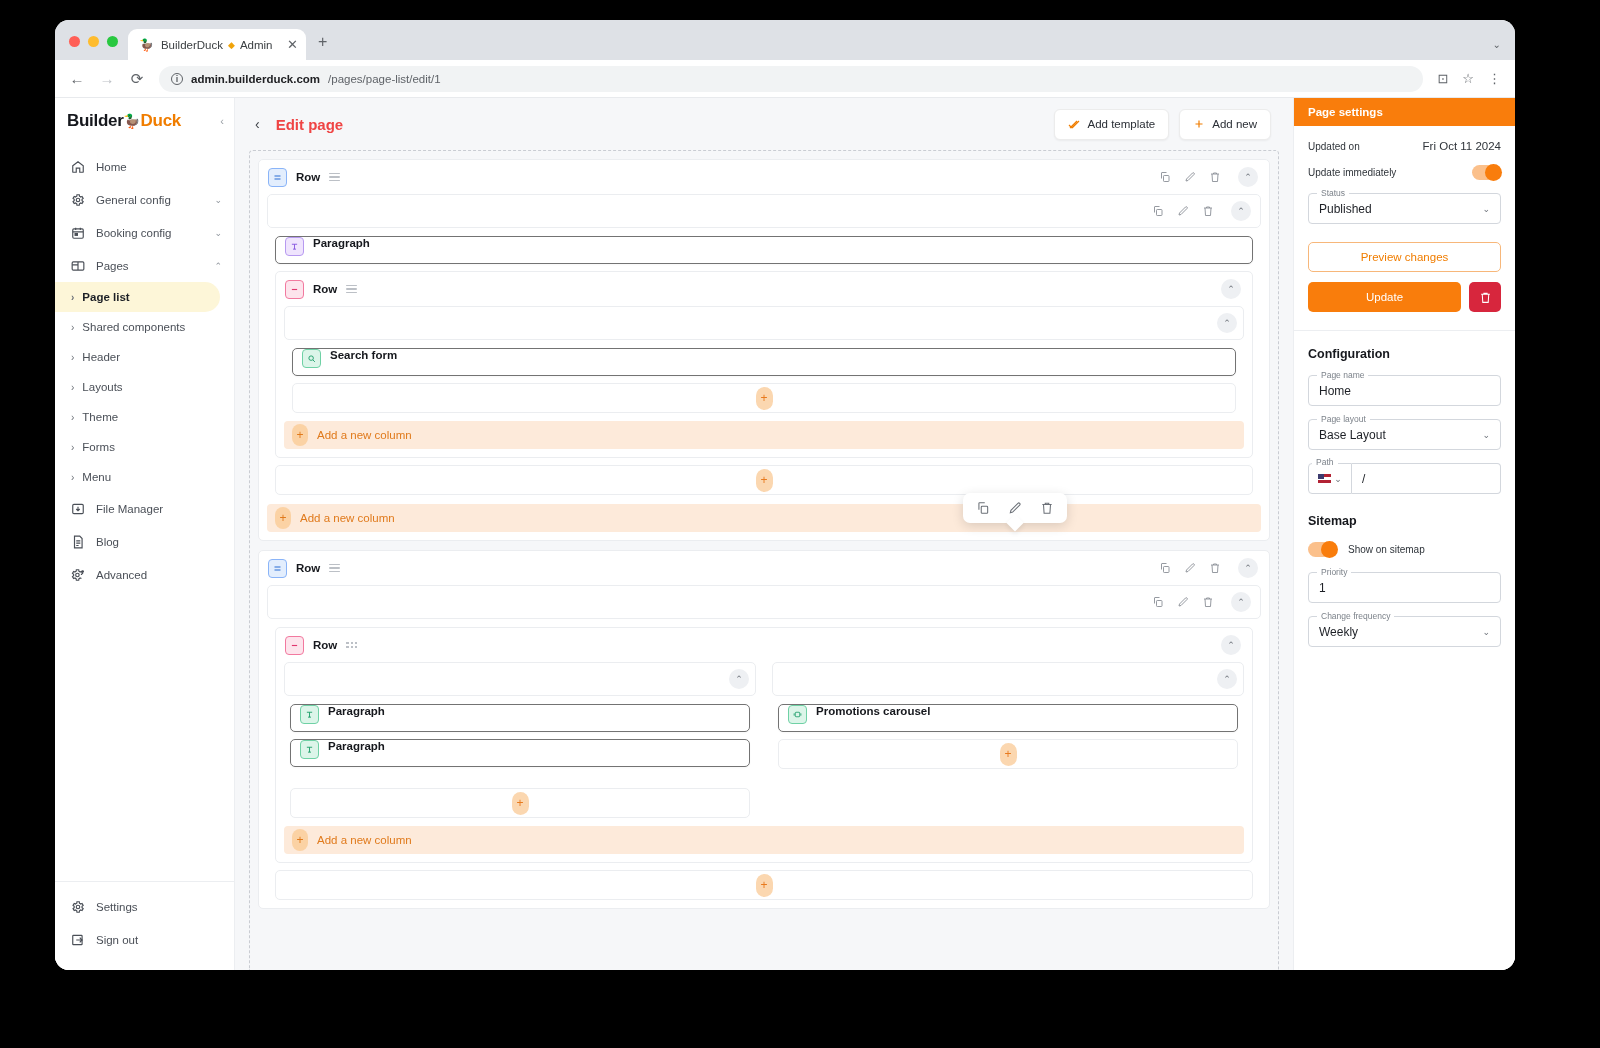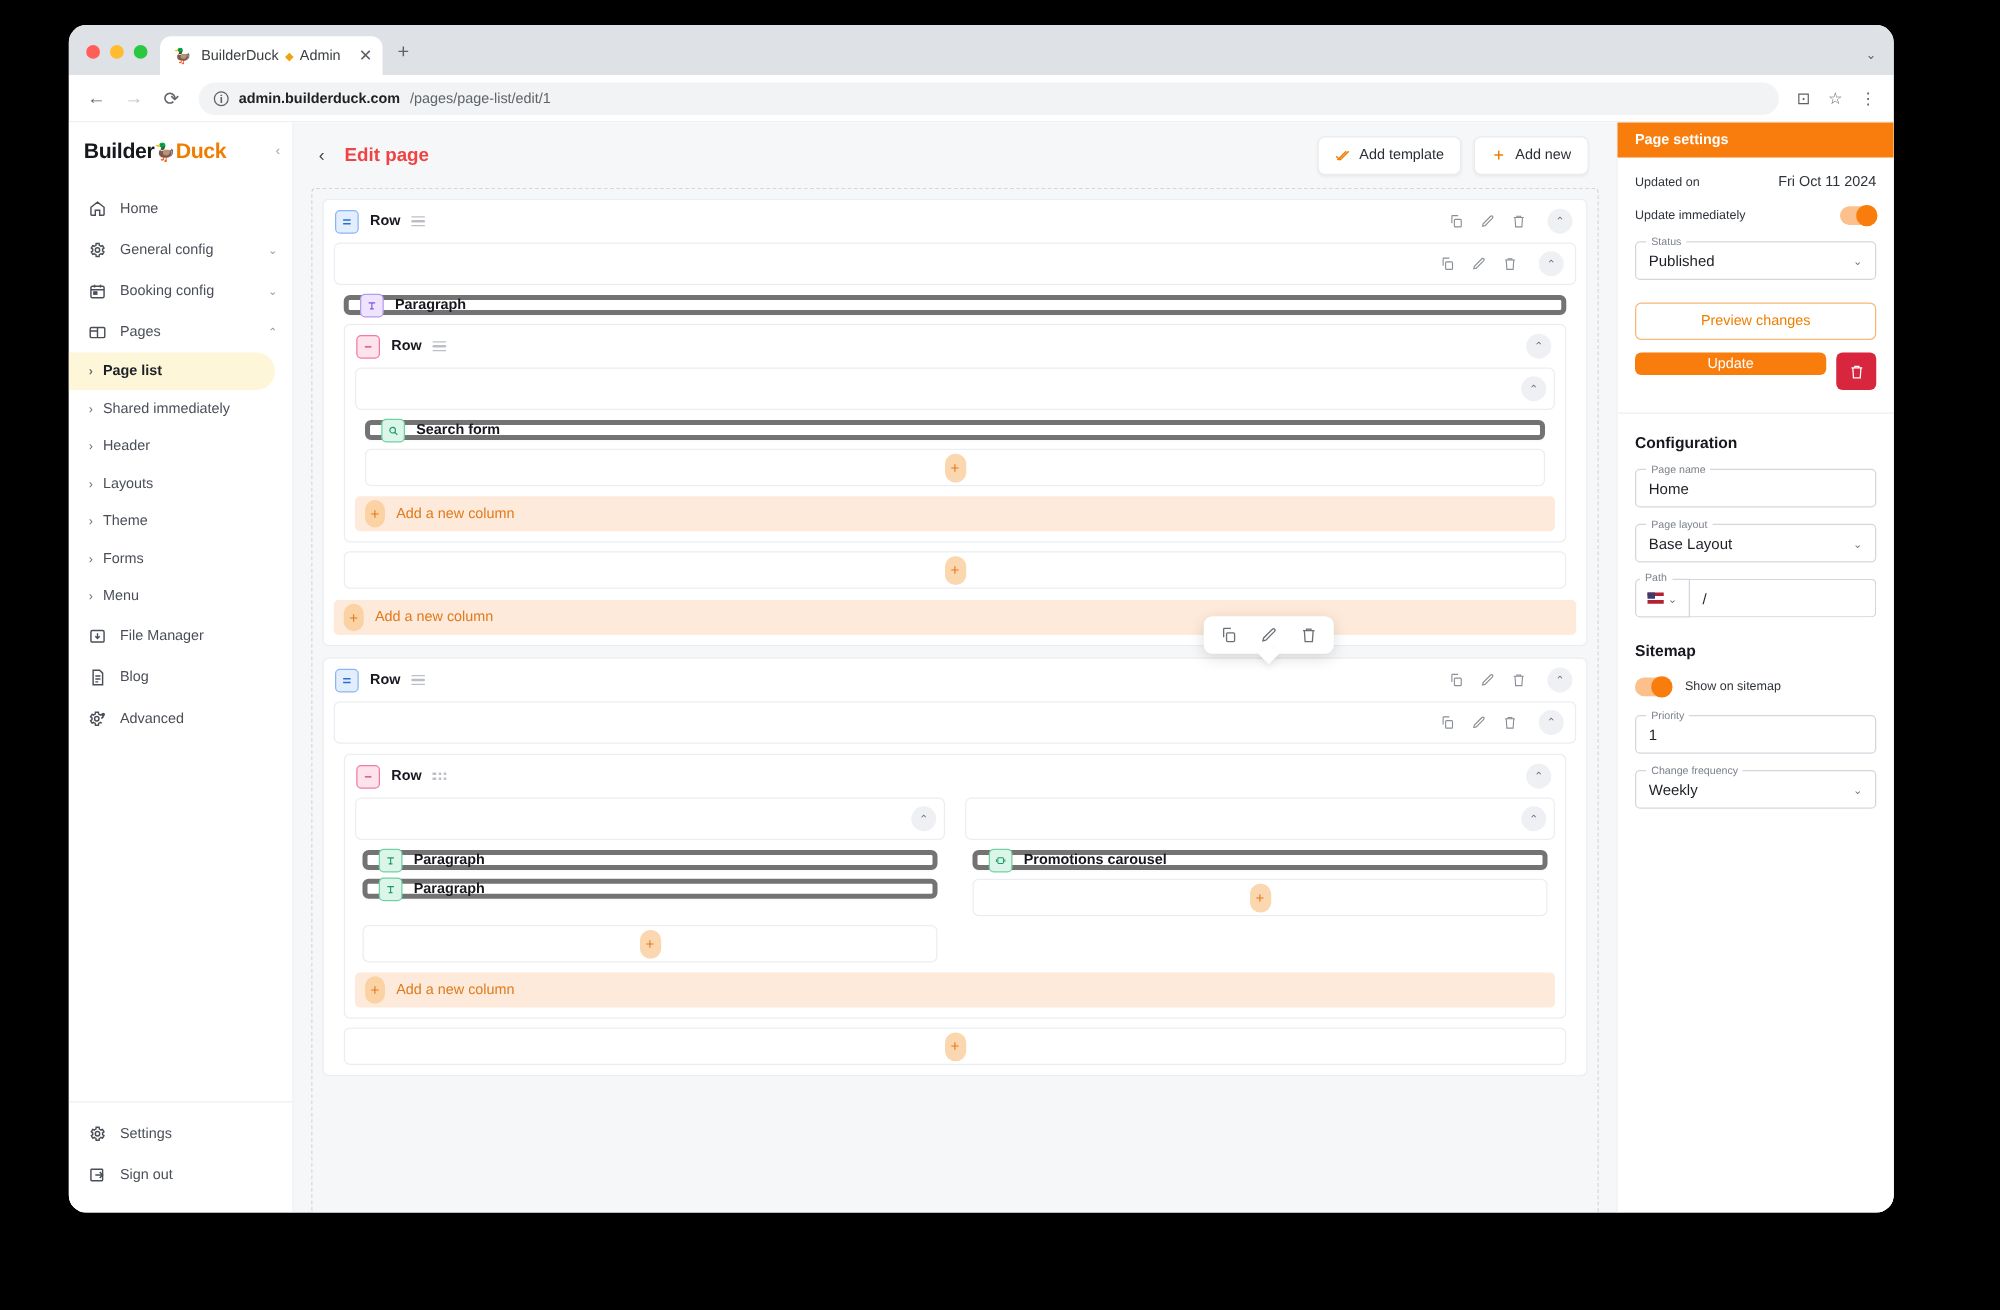--- a/index.html
+++ b/index.html
@@ -145,22 +145,22 @@
   .collapse-btn {
     width: 20px; height: 20px; border-radius: 50%; background: #eef0f3;
     display: flex; align-items: center; justify-content: center;
     color: #6d727a; font-size: 9px; margin-left: 4px;
   }
 
   .inner-pad { padding: 0 8px 8px 8px; }
   .col-box { background: #fff; border: 1px solid #ebedf0; border-radius: 5px; }
   .col-head { height: 32px; display: flex; align-items: center; padding: 0 6px; }
   .comp-row {
-    background: #fff; border: 4px solid #737373; border-radius: 5px;
-    height: 16px; display: flex; align-items: center; gap: 9px; padding: 0 9px;
+    background: #fff; border: 1px solid #737373; border-radius: 5px;
+    height: 28px; display: flex; align-items: flex-start; gap: 9px; padding: 0 9px;
     margin: 0 0 7px 0; box-shadow: 0 1px 2px rgba(0,0,0,.03);
   }
   .comp-label { font-size: 11.5px; font-weight: bold; color: #16181d; }
 
   .plus-strip {
     background: #fff; border: 1px solid #ebedf0; border-radius: 5px;
     height: 30px; display: flex; align-items: center; justify-content: center;
   }
   .plus-pill {
     width: 17px; height: 23px; border-radius: 9px; background: #fbd7b0;
@@ -218,21 +218,21 @@
   }
   .field .fchev { margin-left: auto; color: #6d727a; font-size: 9px; }
 
   .btn-outline {
     border: 1px solid #f7b77a; border-radius: 5px; height: 30px;
     display: flex; align-items: center; justify-content: center;
     color: #f07d00; font-size: 11.5px; margin: 18px 0 10px;
   }
   .btn-row { display: flex; gap: 8px; }
   .btn-primary {
-    flex: 1; background: #f97d0c; color: #fff; border-radius: 5px; height: 18px;
+    flex: 1; background: #f97d0c; color: #fff; border-radius: 5px; height: 30px;
     display: flex; align-items: center; justify-content: center; font-size: 11.5px;
   }
   .btn-danger {
     width: 32px; background: #d7263d; border-radius: 5px; height: 30px;
     display: flex; align-items: center; justify-content: center; color: #fff; font-size: 12px;
   }
   .rp-divider { border-top: 1px solid #eceef1; margin: 18px -14px 0; }
   .rp-section { font-size: 12.5px; font-weight: bold; color: #16181d; margin: 16px 0 14px; }
   .flag-sel {
     width: 44px; height: 31px; border: 1px solid #d3d7dd; border-radius: 4px 0 0 4px;
@@ -341,21 +341,21 @@
           <span>Pages</span>
           <span class="chev">⌃</span>
         </div>
 
         <div class="sub-item active">
           <span class="caret">›</span>
           <span>Page list</span>
         </div>
         <div class="sub-item">
           <span class="caret">›</span>
-          <span>Shared immediately</span>
+          <span>Shared components</span>
         </div>
         <div class="sub-item">
           <span class="caret">›</span>
           <span>Header</span>
         </div>
         <div class="sub-item">
           <span class="caret">›</span>
           <span>Layouts</span>
         </div>
         <div class="sub-item">

